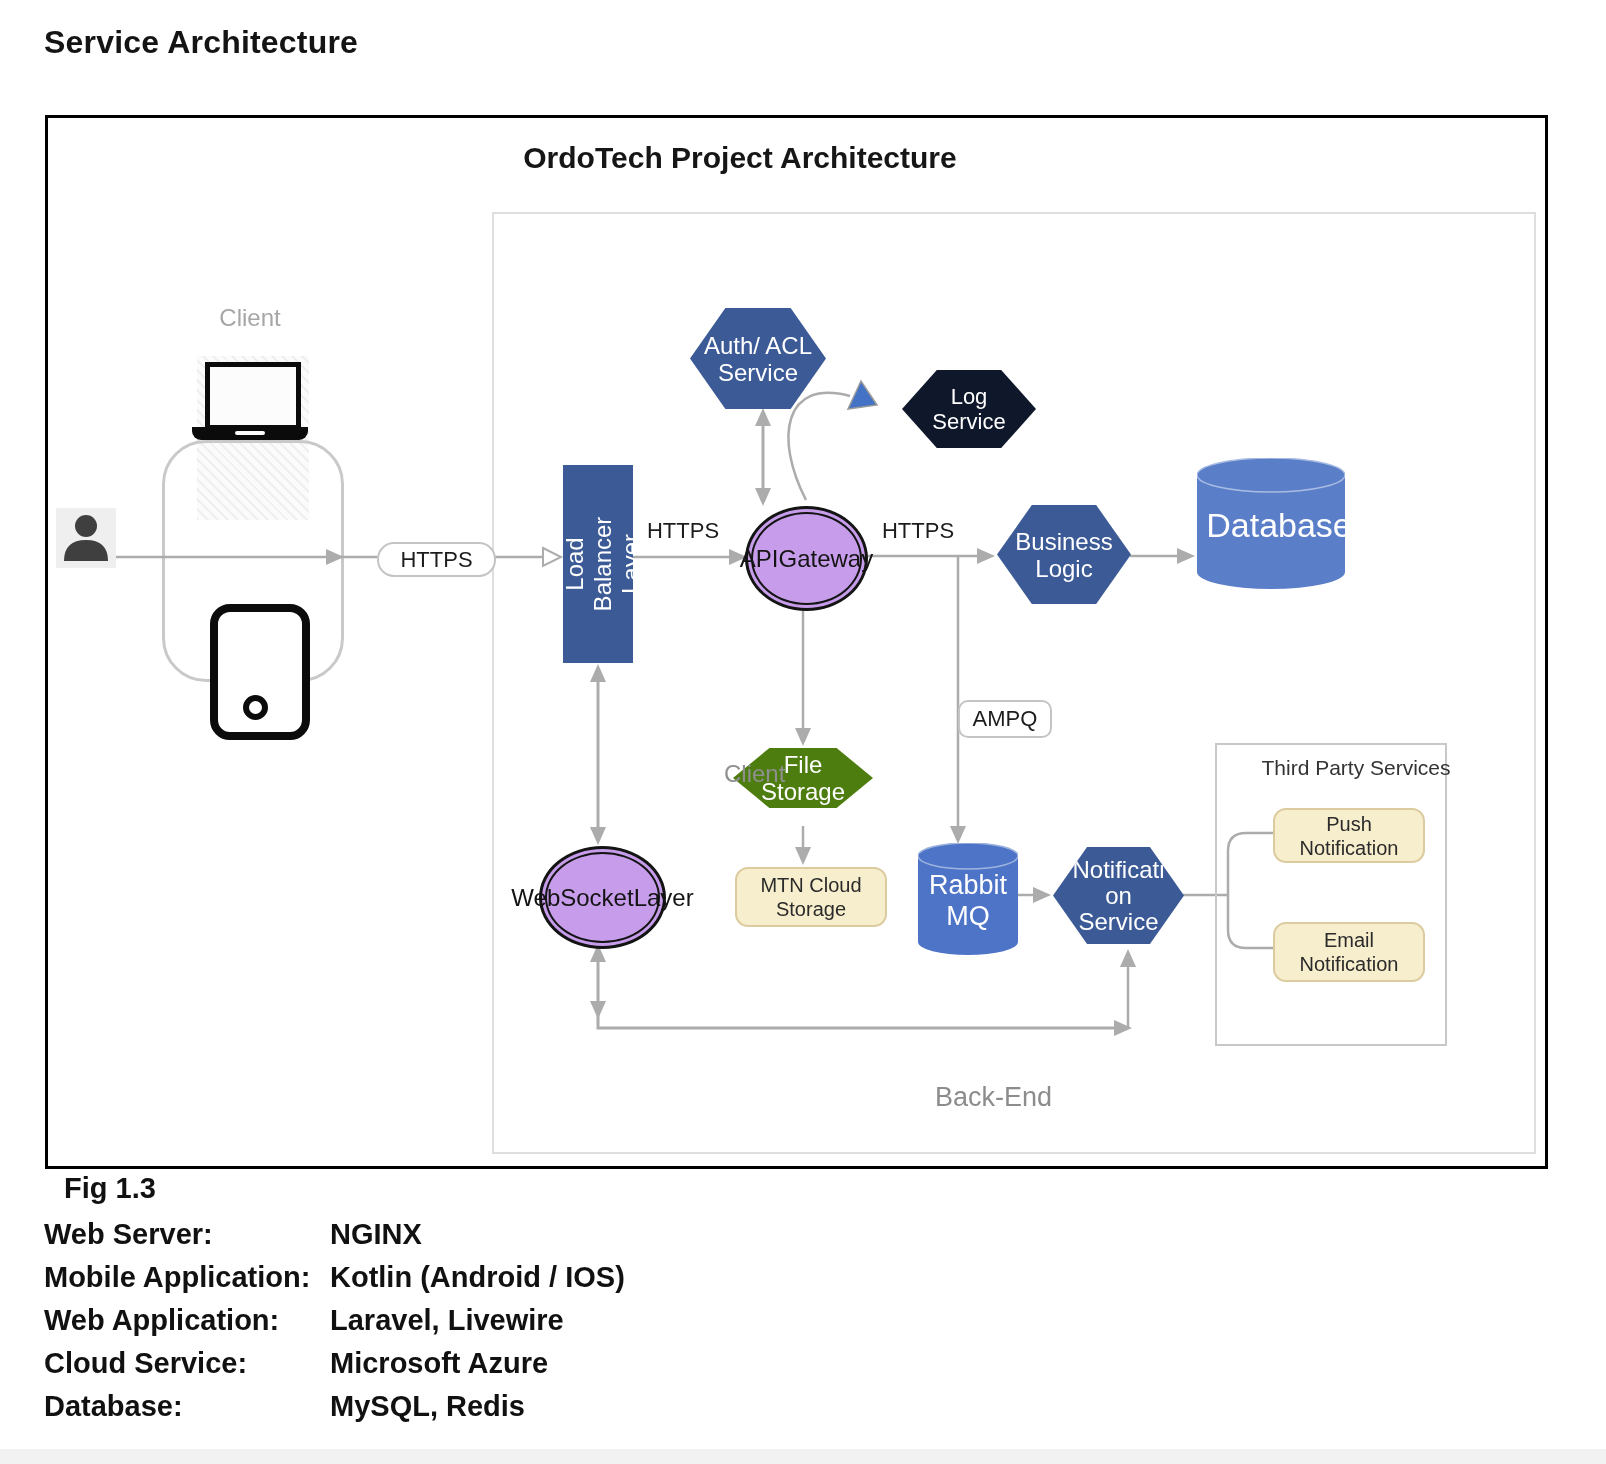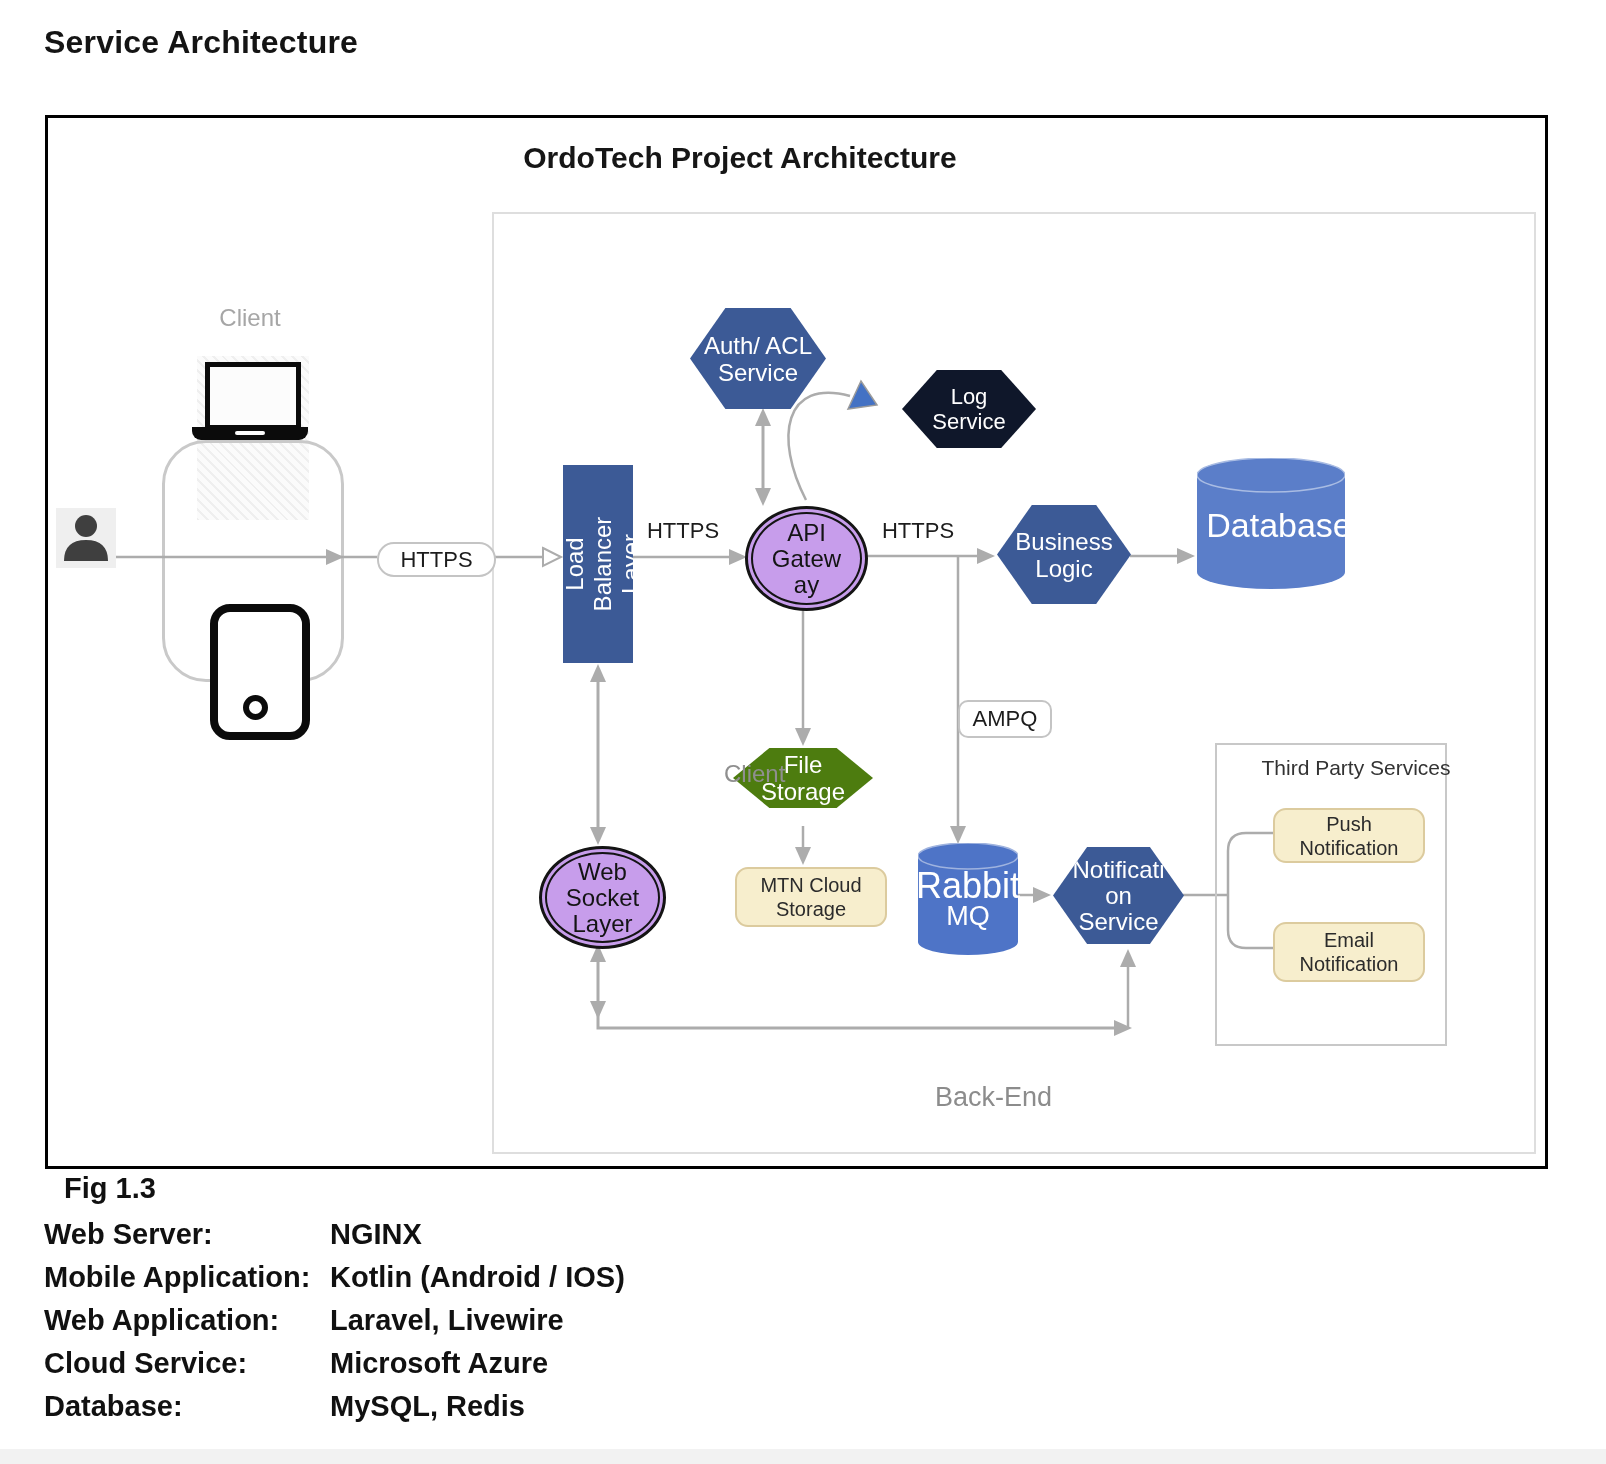--- a/index.html
+++ b/index.html
@@ -23,21 +23,21 @@
   .laptop-notch{left:235px;top:431px;width:30px;height:4px;background:#FCFCFC;border-radius:2px;}
   .phone{left:210px;top:604px;width:84px;height:120px;border:8px solid #0B0B0B;border-radius:20px;background:#fff;}
   .phone-btn{left:243px;top:695px;width:13px;height:13px;border:6px solid #0B0B0B;border-radius:50%;background:#fff;}
   .person-bg{left:56px;top:508px;width:60px;height:60px;background:#EFEFEF;}
 
   
   .hex{display:flex;flex-direction:column;align-items:center;justify-content:center;
        clip-path:polygon(26% 0%,74% 0%,100% 50%,74% 100%,26% 100%,0% 50%);
        color:#fff;text-align:center;}
   .hex span{line-height:27px;font-size:24px;}
-  .ellipse{border-radius:50%;border:3px solid #141414;display:flex;flex-direction:column;
+  .ellipse{border-radius:50%;border:3px solid #141414;display:flex;flex-direction:row;
            align-items:center;justify-content:center;text-align:center;}
   .ellipse::before{content:'';position:absolute;inset:3px;border:2px solid #141414;border-radius:50%;}
   .ellipse span{line-height:26px;font-size:24px;color:#141414;z-index:1;}
   .cream{background:#F7EECD;border:2px solid #DCCB9E;border-radius:13px;display:flex;flex-direction:column;
          align-items:center;justify-content:center;text-align:right;color:#2B2B2B;}
   .cream span{font-size:20px;line-height:24px;}
   .cyl-text{display:flex;flex-direction:column;align-items:center;justify-content:center;
             color:#fff;text-align:center;}
   .pill{background:#fff;border:2px solid #C4C4C4;display:flex;align-items:center;justify-content:center;
         font-size:22px;color:#1C1C1C;}
@@ -177,21 +177,21 @@
     <path d="M0,17 V114 A74,17 0 0 0 148,114 V17" fill="#5B7EC9"></path>
     <ellipse cx="74" cy="17" rx="74" ry="17" fill="#5B7EC9" stroke="#A9BCE3" stroke-width="1.5"></ellipse>
   </svg>
   <div class="abs cyl-text z5" style="left:1197px;top:470px;width:132px;height:110px;font-size:34px;margin-left:16px;">Database</div>
 
   <svg class="abs z5" style="left:918px;top:843px;" width="100" height="116" viewBox="0 0 100 116">
     <path d="M0,13 V99 A50,13 0 0 0 100,99 V13" fill="#4E74C7"></path>
     <ellipse cx="50" cy="13" rx="50" ry="13" fill="#4E74C7" stroke="#9FB3DF" stroke-width="1.5"></ellipse>
   </svg>
   <div class="abs cyl-text z5" style="left:918px;top:850px;width:100px;height:102px;">
-    <span style="font-size:36px;line-height:31px;">Rabbit</span>
+    <span style="font-size:27px;line-height:31px;">Rabbit</span>
     <span style="font-size:27px;line-height:31px;">MQ</span>
   </div>
 
   <div class="abs cream z5" style="left:735px;top:867px;width:148px;height:56px;">
     <span>MTN Cloud</span>
     <span>Storage</span>
   </div>
 
   <div class="abs third-party"></div>
   <div class="abs tp-title">Third Party Services</div>

